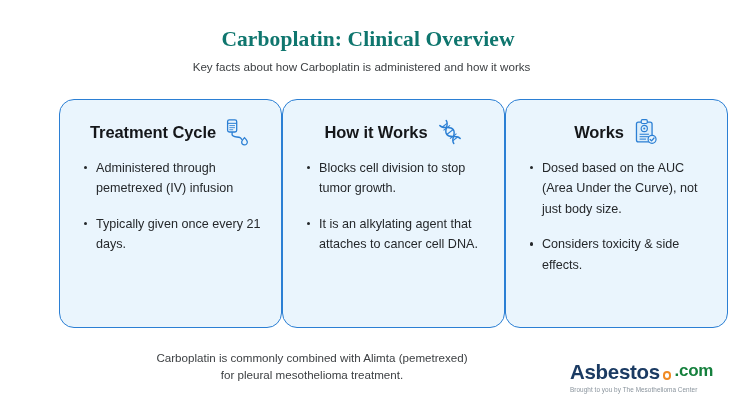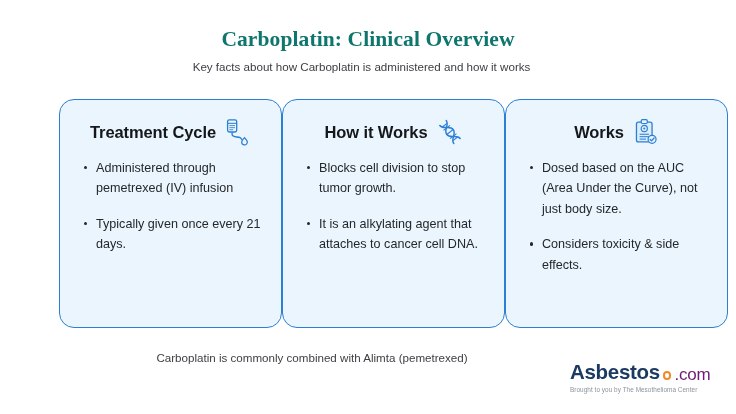--- a/index.html
+++ b/index.html
@@ -128,21 +128,21 @@
   
   .logo {
     position: absolute;
     left: 570px;
     top: 362px;
     width: 160px;
     text-align: left;
   }
   .logo-wordmark {
     display: flex;
-    align-items: flex-end;
+    align-items: flex-start;
     gap: 0px;
     line-height: 1;
   }
   .logo-main {
     font-size: 20.5px;
     font-weight: bold;
     color: #1b3b63;
     letter-spacing: -0.3px;
   }
   .logo-o {
@@ -152,22 +152,22 @@
     border: 2.3px solid #f08a24;
     border-radius: 50%;
     box-sizing: border-box;
     margin: 0 3px 1px 3px;
     align-self: flex-end;
     position: relative;
     bottom: 2px;
   }
   .logo-com {
     font-size: 17px;
-    font-weight: normal;
-    color: #701a75;
+    font-weight: bold;
+    color: #15803d;
     letter-spacing: -0.2px;
   }
   .logo-tag {
     font-size: 6.4px;
     color: #8a949d;
     margin-top: 3px;
     letter-spacing: 0.05px;
     white-space: nowrap;
   }
 </style>
@@ -242,20 +242,21 @@
       <ul class="bullets">
         <li>Dosed based on the AUC (Area Under the Curve), not just body size.</li>
         <li>Considers toxicity &amp; side effects.</li>
       </ul>
     </div>
 
   </div>
 
   <div class="footnote">
     <span>Carboplatin is commonly combined with Alimta (pemetrexed)</span>
+    <span>for pleural mesothelioma treatment.</span>
   </div>
 
   <div class="logo">
     <div class="logo-wordmark">
       <span class="logo-main">Asbestos</span>
       <span class="logo-o"></span>
       <span class="logo-com">.com</span>
     </div>
     <div class="logo-tag">Brought to you by The Mesothelioma Center</div>
   </div>

